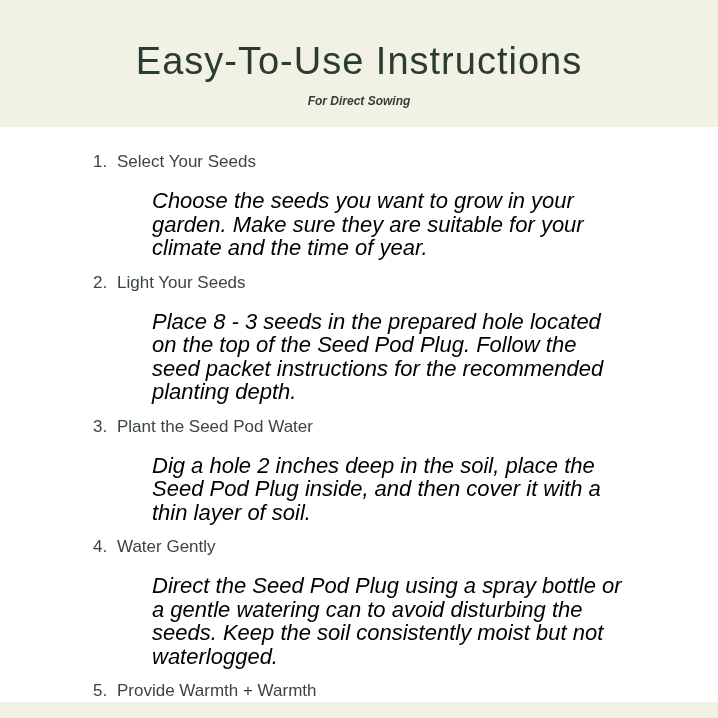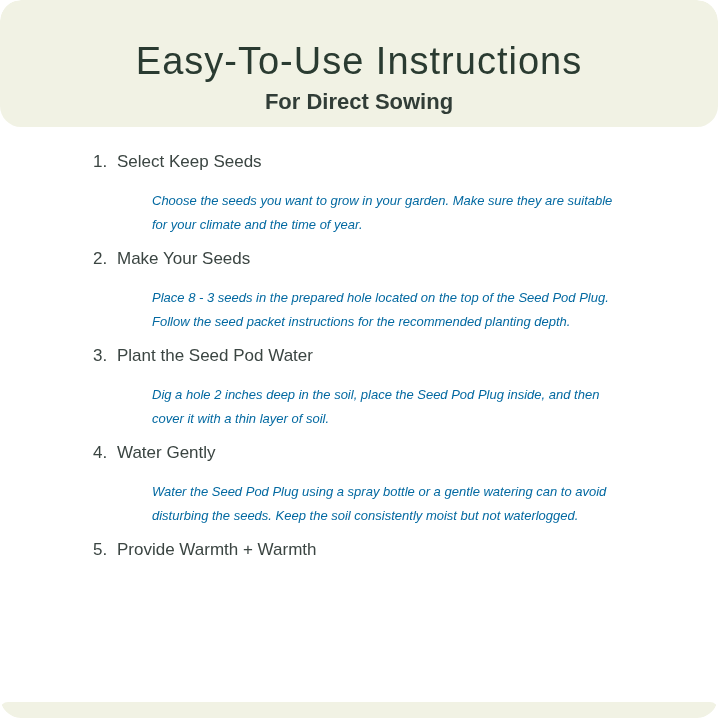--- a/index.html
+++ b/index.html
@@ -1,15 +1,15 @@
 <!DOCTYPE html>
 <html><head>
 <meta charset="utf-8">
 <style>
-  * { margin: 0; padding: 0; box-sizing: border-box; border-radius: 21px; }
+  * { margin: 0; padding: 0; box-sizing: border-box; }
   html, body { background: #ffffff; }
   .page {
     width: 718px;
     height: 718px;
     background: #ffffff;
     font-family: "Liberation Sans", sans-serif;
     position: relative;
     overflow: hidden;
   }
   .header-band {
@@ -23,22 +23,23 @@
   }
   .page-title {
     font-size: 38px;
     line-height: 42px;
     font-weight: 500;
     letter-spacing: 1px;
     color: #2a3b31;
   }
   .page-subtitle {
     margin-top: 9px;
-    font-size: 22px;
+    font-size: 12px;
     line-height: 21px;
+    font-style: italic;
     font-weight: bold;
     color: #313d37;
   }
   .content {
     padding: 26px 40px 0 93px;
   }
   .step { margin-bottom: 0; }
   .step-title-row {
     display: flex;
     align-items: baseline;
@@ -48,24 +49,24 @@
     margin-bottom: 18px;
   }
   .step-number {
     display: inline-block;
     width: 24px;
     flex: 0 0 24px;
   }
   .step-desc {
     margin-left: 59px;
     width: 478px;
-    font-size: 13px;
+    font-size: 22px;
     line-height: 23.5px;
     font-style: italic;
-    color: #0369a1;
+    color: #000000;
     margin-bottom: 14px;
   }
   .footer-band {
     position: absolute;
     left: 0;
     right: 0;
     bottom: 0;
     height: 16px;
     background: #f1f2e4;
   }
@@ -78,47 +79,47 @@
   <div class="header-band">
     <div class="page-title">Easy-To-Use Instructions</div>
     <div class="page-subtitle">For Direct Sowing</div>
   </div>
 
   <div class="content">
 
     <div class="step">
       <div class="step-title-row">
         <span class="step-number">1.</span>
-        <span class="step-title">Select Keep Seeds</span>
+        <span class="step-title">Select Your Seeds</span>
       </div>
       <div class="step-desc">Choose the seeds you want to grow in your garden. Make sure they are suitable for your climate and the time of year.</div>
     </div>
 
     <div class="step">
       <div class="step-title-row">
         <span class="step-number">2.</span>
-        <span class="step-title">Make Your Seeds</span>
+        <span class="step-title">Light Your Seeds</span>
       </div>
       <div class="step-desc">Place 8 - 3 seeds in the prepared hole located on the top of the Seed Pod Plug. Follow the seed packet instructions for the recommended planting depth.</div>
     </div>
 
     <div class="step">
       <div class="step-title-row">
         <span class="step-number">3.</span>
         <span class="step-title">Plant the Seed Pod Water</span>
       </div>
       <div class="step-desc">Dig a hole 2 inches deep in the soil, place the Seed Pod Plug inside, and then cover it with a thin layer of soil.</div>
     </div>
 
     <div class="step">
       <div class="step-title-row">
         <span class="step-number">4.</span>
         <span class="step-title">Water Gently</span>
       </div>
-      <div class="step-desc">Water the Seed Pod Plug using a spray bottle or a gentle watering can to avoid disturbing the seeds. Keep the soil consistently moist but not waterlogged.</div>
+      <div class="step-desc">Direct the Seed Pod Plug using a spray bottle or a gentle watering can to avoid disturbing the seeds. Keep the soil consistently moist but not waterlogged.</div>
     </div>
 
     <div class="step">
       <div class="step-title-row">
         <span class="step-number">5.</span>
         <span class="step-title">Provide Warmth + Warmth</span>
       </div>
     </div>
 
   </div>

